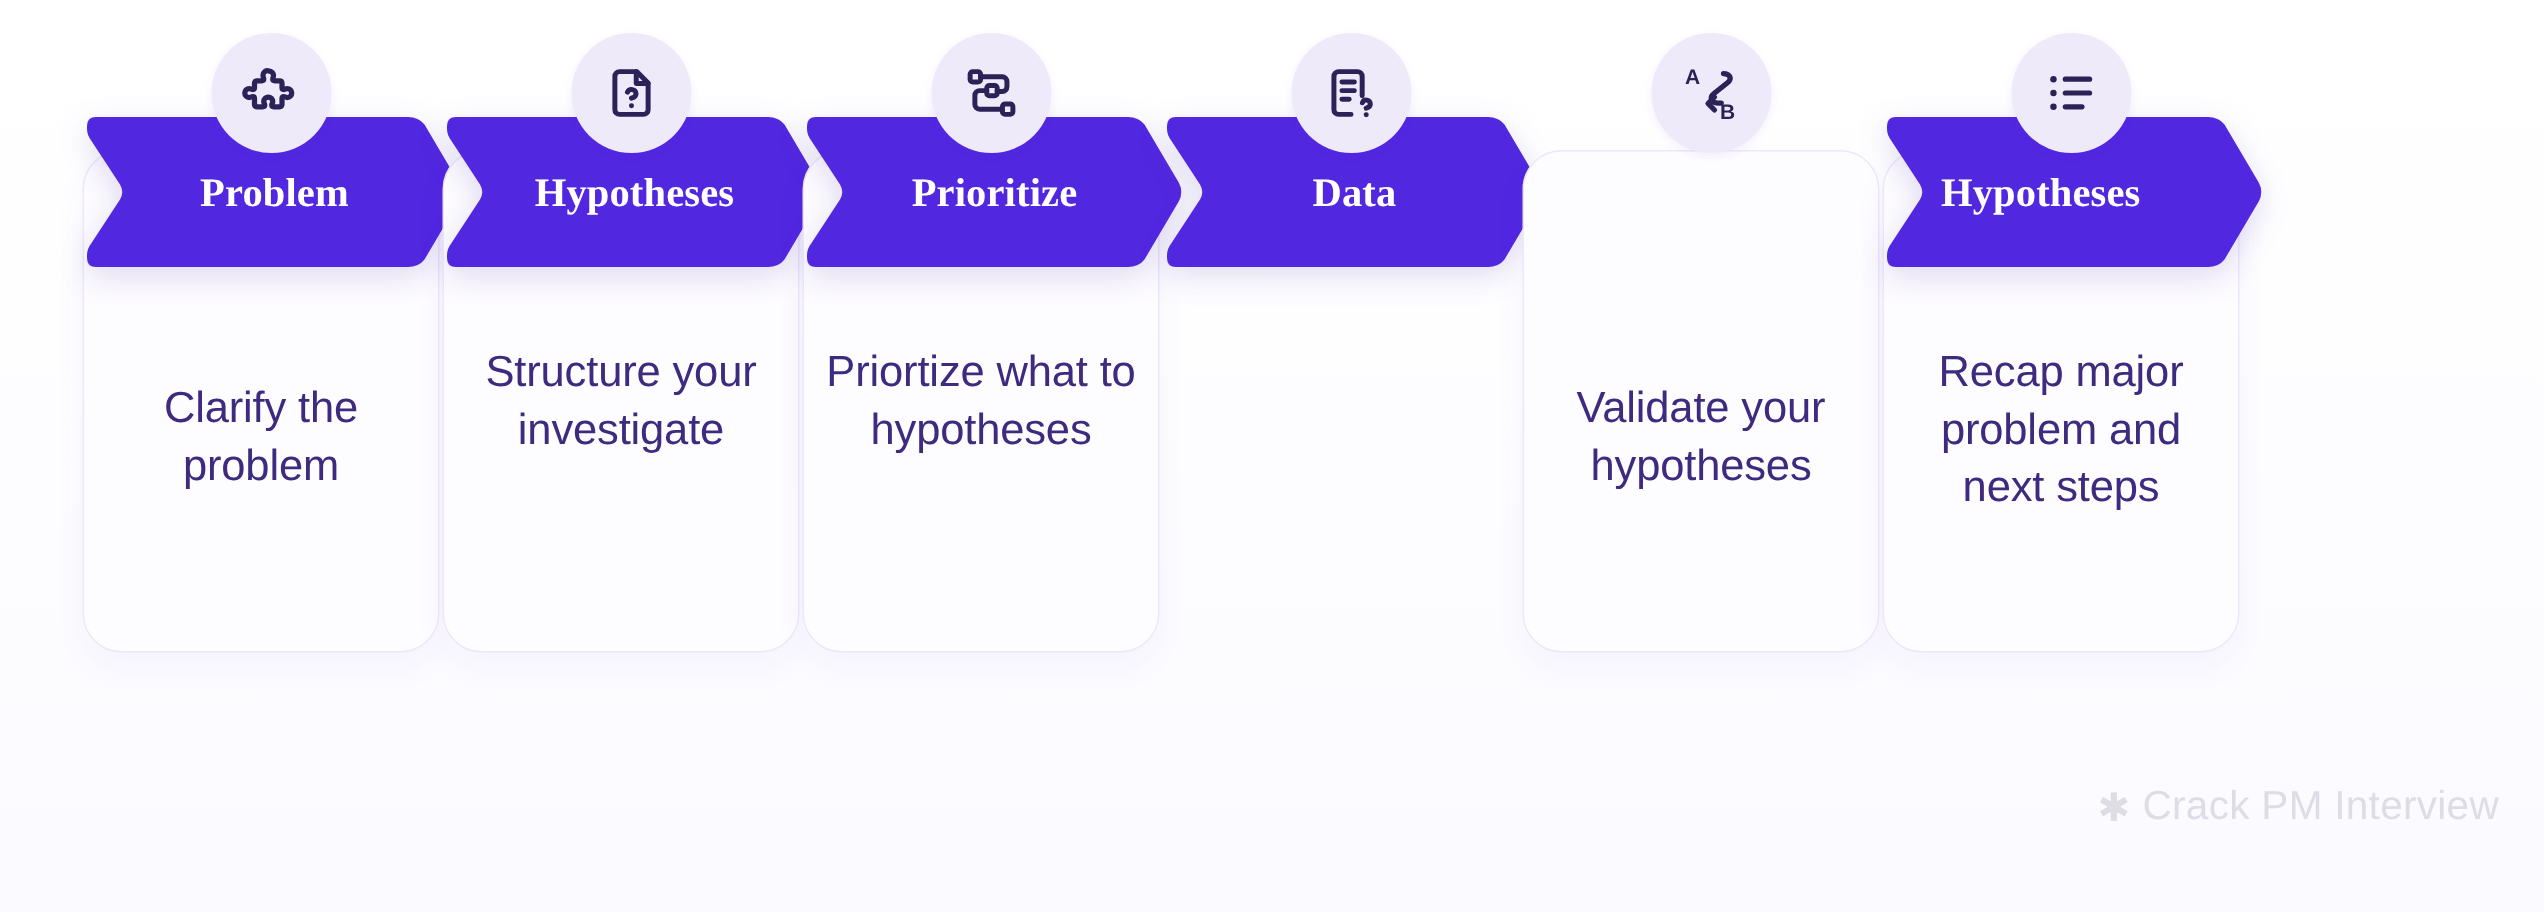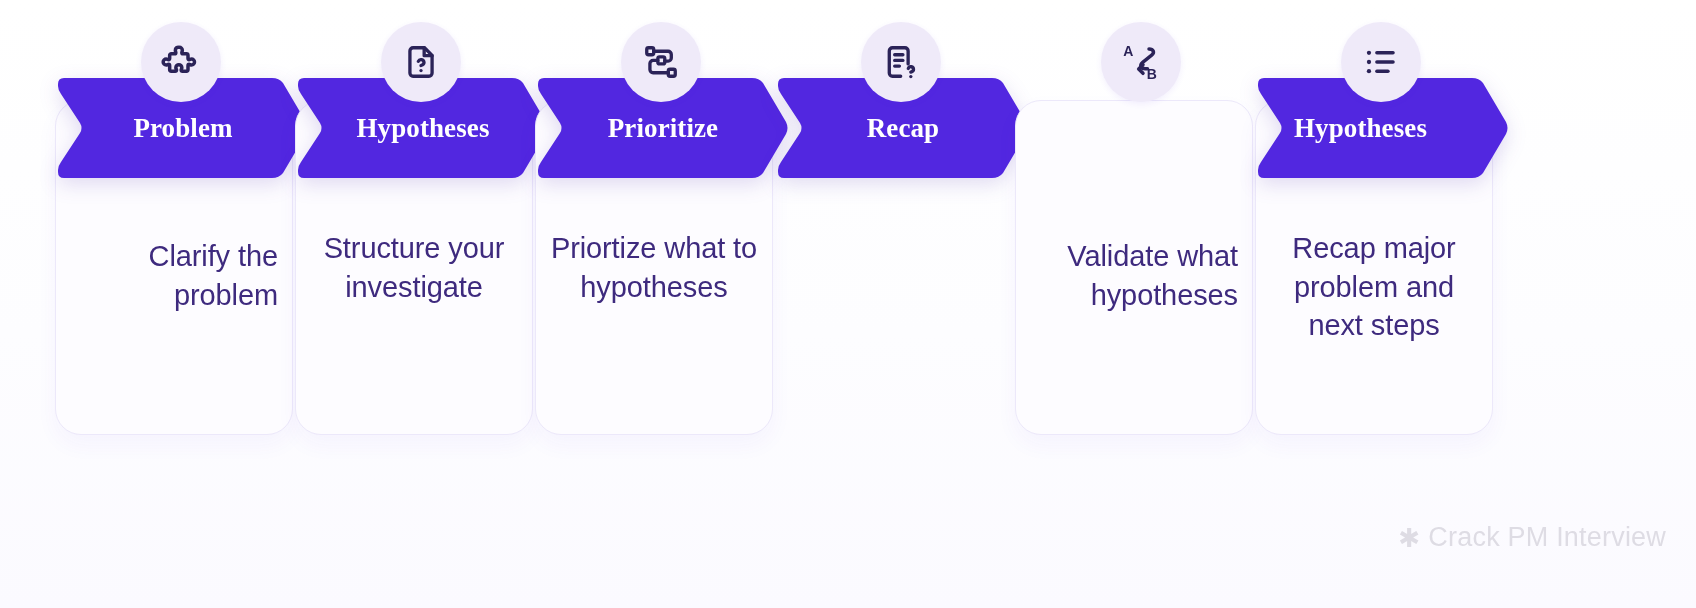--- a/index.html
+++ b/index.html
@@ -55,21 +55,21 @@
     position: absolute;
     left: 14px;
     right: 14px;
     top: 128px;
     text-align: center;
     font-size: 29px;
     line-height: 1.33;
     color: #3e2a7e;
     letter-spacing: -0.1px;
   }
-  .step.low .card-text { top: 136px; text-align: right; }
+  .step.low .card-text { top: 152px; }
 
   
   .chev-wrap {
     position: absolute;
     left: 0;
     top: 78px;
     width: 262px;
     height: 100px;
     filter: drop-shadow(0 6px 10px rgba(70, 40, 170, 0.16));
   }
@@ -259,36 +259,36 @@
       L 14,100
       Q 8,100 8,94
       L 8,92
       Q 8,88 11,84
       L 30,55
       Q 33,50 30,45
       L 11,16
       Q 8,12 8,8
       Z"></path>
   </svg>
-      <div class="chev-label">Recap</div>
+      <div class="chev-label">Data</div>
     </div>
     <div class="bubble">
       <svg width="38" height="38" viewBox="0 0 24 24" fill="none" stroke="#2B2358" stroke-width="2.1" stroke-linecap="round" stroke-linejoin="round">
           <path d="M16.5 13.2V5a2 2 0 0 0-2-2H6.6a2 2 0 0 0-2 2v14a2 2 0 0 0 2 2h5.2"></path>
           <path d="M8 7.4h5.2"></path>
           <path d="M8 11h5.2"></path>
           <path d="M8 14.6h3"></path>
           <path d="M16.6 16.1a1.7 1.7 0 0 1 3.3.6c0 1.2-1.7 1.7-1.7 1.7"></path>
           <path d="M18.2 21.2h.01"></path>
         </svg>
     </div>
   </div>
     <div class="step low" style="left: 1010px; z-index: 14;">
     <div class="card">
-      <div class="card-text">Validate what hypotheses</div>
+      <div class="card-text">Validate your hypotheses</div>
     </div>
     <div class="bubble">
       <svg width="40" height="40" viewBox="0 0 24 24" fill="none" stroke="#2B2358" stroke-width="2.1" stroke-linecap="round" stroke-linejoin="round">
           <text x="1.4" y="8.6" font-family="Liberation Sans, sans-serif" font-size="8.4" font-weight="bold" fill="#2B2358" stroke="none">A</text>
           <text x="15.4" y="22.4" font-family="Liberation Sans, sans-serif" font-size="8.4" font-weight="bold" fill="#2B2358" stroke="none">B</text>
           <path d="M16.8 4.2c2.6 0 3.6 2.1 1.6 3.7l-5.4 4.3c-2 1.6-1.1 3.8 1.5 3.8h1.4"></path>
           <path d="M13.2 13.6 10.6 16.2l2.6 2.6"></path>
         </svg>
     </div>
   </div>

